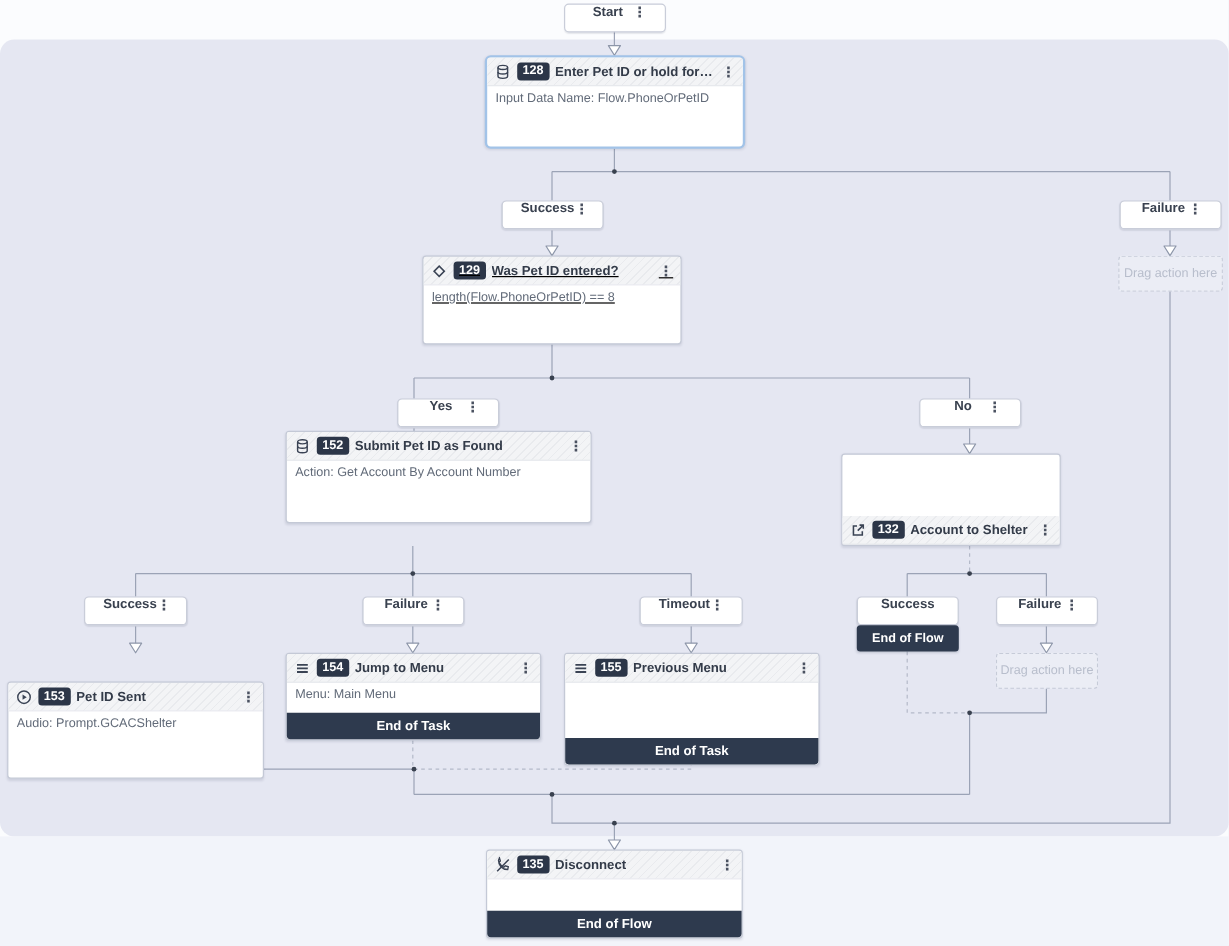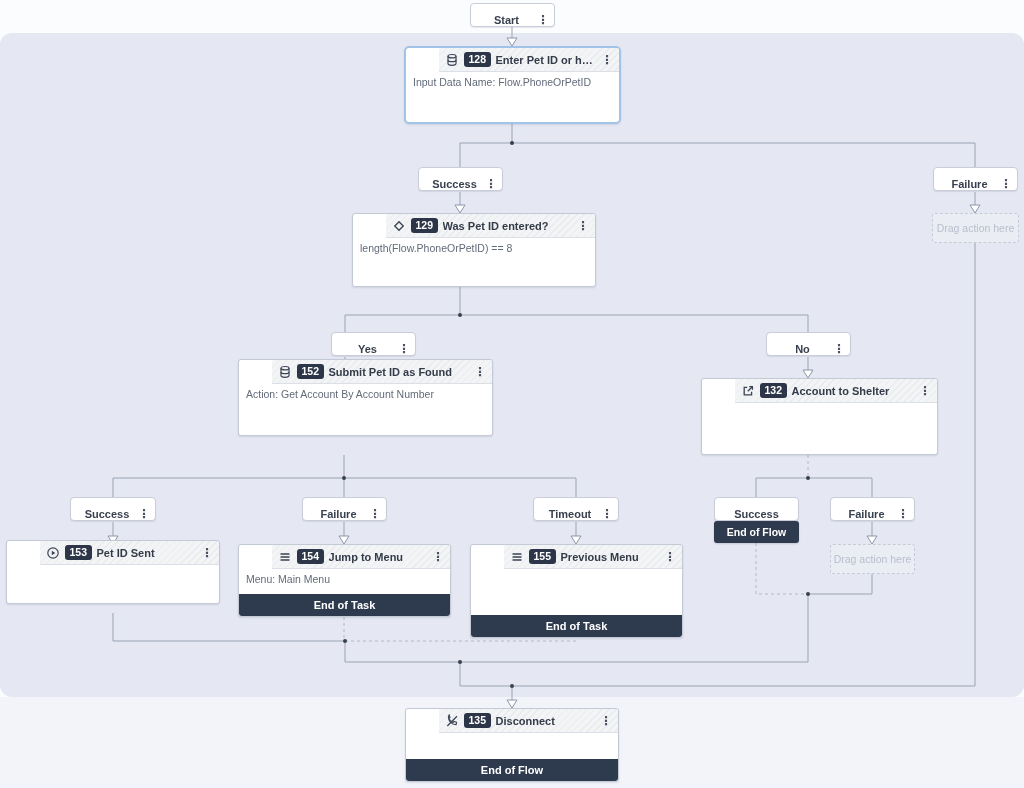--- a/index.html
+++ b/index.html
@@ -21,41 +21,41 @@
 
   .node {
     position:absolute; background:#fff; border:1px solid #c4c9d6; border-radius:3px;
     box-shadow:0 1px 2px rgba(40,50,80,.12); display:flex; flex-direction:column;
   }
   .node.selected { border:2px solid #a2c3e8; border-radius:5px; }
   .node-header {
     display:flex; align-items:center; gap:5px; padding:0 6px; height:24px; flex:none;
     background-color:#f3f4f6;
     background-image:repeating-linear-gradient(135deg, rgba(100,110,130,.07) 0 1px, transparent 1px 5px);
-    border-bottom:1px solid #dcdfe6; border-radius:2px 2px 0 0;margin-left:33px;
+    border-bottom:1px solid #dcdfe6; border-radius:2px 2px 0 0;
   }
   .nicon { width:14px; height:14px; flex:none; display:flex; align-items:center; color:#3a4354; }
   .nicon svg { width:14px; height:14px; }
   .badge {
     background:#2c3648; color:#fff; font-size:10.5px; font-weight:bold;
     padding:2px 4.5px; border-radius:3px; line-height:1; flex:none;
   }
   .node-title {
     font-size:11px; font-weight:bold; color:#333b49; flex:1;
     white-space:nowrap; overflow:hidden; text-overflow:ellipsis;
   }
   .kebab { color:#4a5160; font-weight:bold; font-size:12px; flex:none; line-height:1; cursor:pointer; text-align:center; width:12px;}
   .node-body { flex:1; padding:4px 7px; font-size:10.5px; color:#626b79; text-align:left; }
   .node-footer {
     background:#2e3a4e; color:#fff; font-size:11px; font-weight:bold; flex:none;
     text-align:center; height:22px; line-height:22px; border-radius:0 0 3px 3px;
   }
   .chip {
     position:absolute; background:#fff; border:1px solid #c9cdd9; border-radius:4px;
-    height:24px; display:flex; align-items:flex-end; padding:0 5px;
+    height:24px; display:flex; align-items:flex-start; padding:0 15px;
     box-shadow:0 1px 1px rgba(40,50,80,.10);
   }
   .chip-label { flex:1; text-align:center; font-size:11px; font-weight:bold; color:#39414f; }
   .chip.no-kebab .chip-label { padding:0; }
   .chip-footer {
     position:absolute; background:#2e3a4e; color:#fff; font-size:10.5px; font-weight:bold;
     text-align:center; height:22px; line-height:22px; border-radius:3px;
     box-shadow:0 1px 2px rgba(40,50,80,.18);
   }
   .drag {
@@ -154,21 +154,21 @@
 </div>
 <div class="chip" style="left:933px;top:167px;width:85px;">
   <span class="chip-label">Failure</span>
   <span class="kebab">⋮</span>
 </div>
 
 <div class="drag" style="left:932px;top:213px;width:87px;height:30px;">
   <span>Drag action here</span>
 </div>
 
-<div class="node" style="left:352px;top:213px;width:244px;height:74px;">
+<div class="node" style="left:352px;top:213px;width:216px;height:74px;text-decoration:underline;">
   <div class="node-header">
     <span class="nicon">
       <svg viewBox="0 0 14 14" fill="none" stroke="currentColor" stroke-width="1.3">
           <rect x="4" y="4" width="6" height="6" transform="rotate(45 7 7)"></rect>
         </svg>
     </span>
     <span class="badge">129</span>
     <span class="node-title">Was Pet ID entered?</span>
     <span class="kebab">⋮</span>
   </div>
@@ -193,21 +193,21 @@
           <path d="M3 6.9c0 .95 1.8 1.7 4 1.7s4-.75 4-1.7"></path>
         </svg>
     </span>
     <span class="badge">152</span>
     <span class="node-title">Submit Pet ID as Found</span>
     <span class="kebab">⋮</span>
   </div>
   <div class="node-body">Action: Get Account By Account Number</div>
 </div>
 
-<div class="node" style="left:701px;top:378px;width:237px;height:77px;">
+<div class="node" style="left:701px;top:378px;width:183px;height:77px;justify-content:flex-end;">
   <div class="node-header">
     <span class="nicon">
       <svg viewBox="0 0 14 14" fill="none" stroke="currentColor" stroke-width="1.3">
           <path d="M6.2 3.4H3.2v7.4h7.4V7.8"></path>
           <path d="M8.3 2.6h3.1v3.1"></path>
           <path d="M11.2 2.8L6.8 7.2"></path>
         </svg>
     </span>
     <span class="badge">132</span>
     <span class="node-title">Account to Shelter</span>
@@ -234,32 +234,33 @@
 <div class="chip-footer" style="left:714px;top:521px;width:85px;">End of Flow</div>
 <div class="chip" style="left:830px;top:497px;width:85px;">
   <span class="chip-label">Failure</span>
   <span class="kebab">⋮</span>
 </div>
 
 <div class="drag" style="left:830px;top:544px;width:85px;height:30px;">
   <span>Drag action here</span>
 </div>
 
-<div class="node" style="left:6px;top:540px;width:214px;height:64px;">
+<div class="node" style="left:6px;top:568px;width:214px;height:81px;">
   <div class="node-header">
     <span class="nicon">
       <svg viewBox="0 0 14 14" fill="none" stroke="currentColor" stroke-width="1.2">
           <circle cx="7" cy="7" r="5.2"></circle>
           <path d="M5.8 4.8L9.3 7 5.8 9.2Z" fill="currentColor" stroke="none"></path>
         </svg>
     </span>
     <span class="badge">153</span>
     <span class="node-title">Pet ID Sent</span>
     <span class="kebab">⋮</span>
   </div>
+  <div class="node-body">Audio: Prompt.GCACShelter</div>
 </div>
 
 <div class="node" style="left:238px;top:544px;width:213px;height:73px;">
   <div class="node-header">
     <span class="nicon">
       <svg viewBox="0 0 14 14" fill="none" stroke="currentColor" stroke-width="1.5">
           <path d="M2.5 4h9M2.5 7h9M2.5 10h9"></path>
         </svg>
     </span>
     <span class="badge">154</span>

